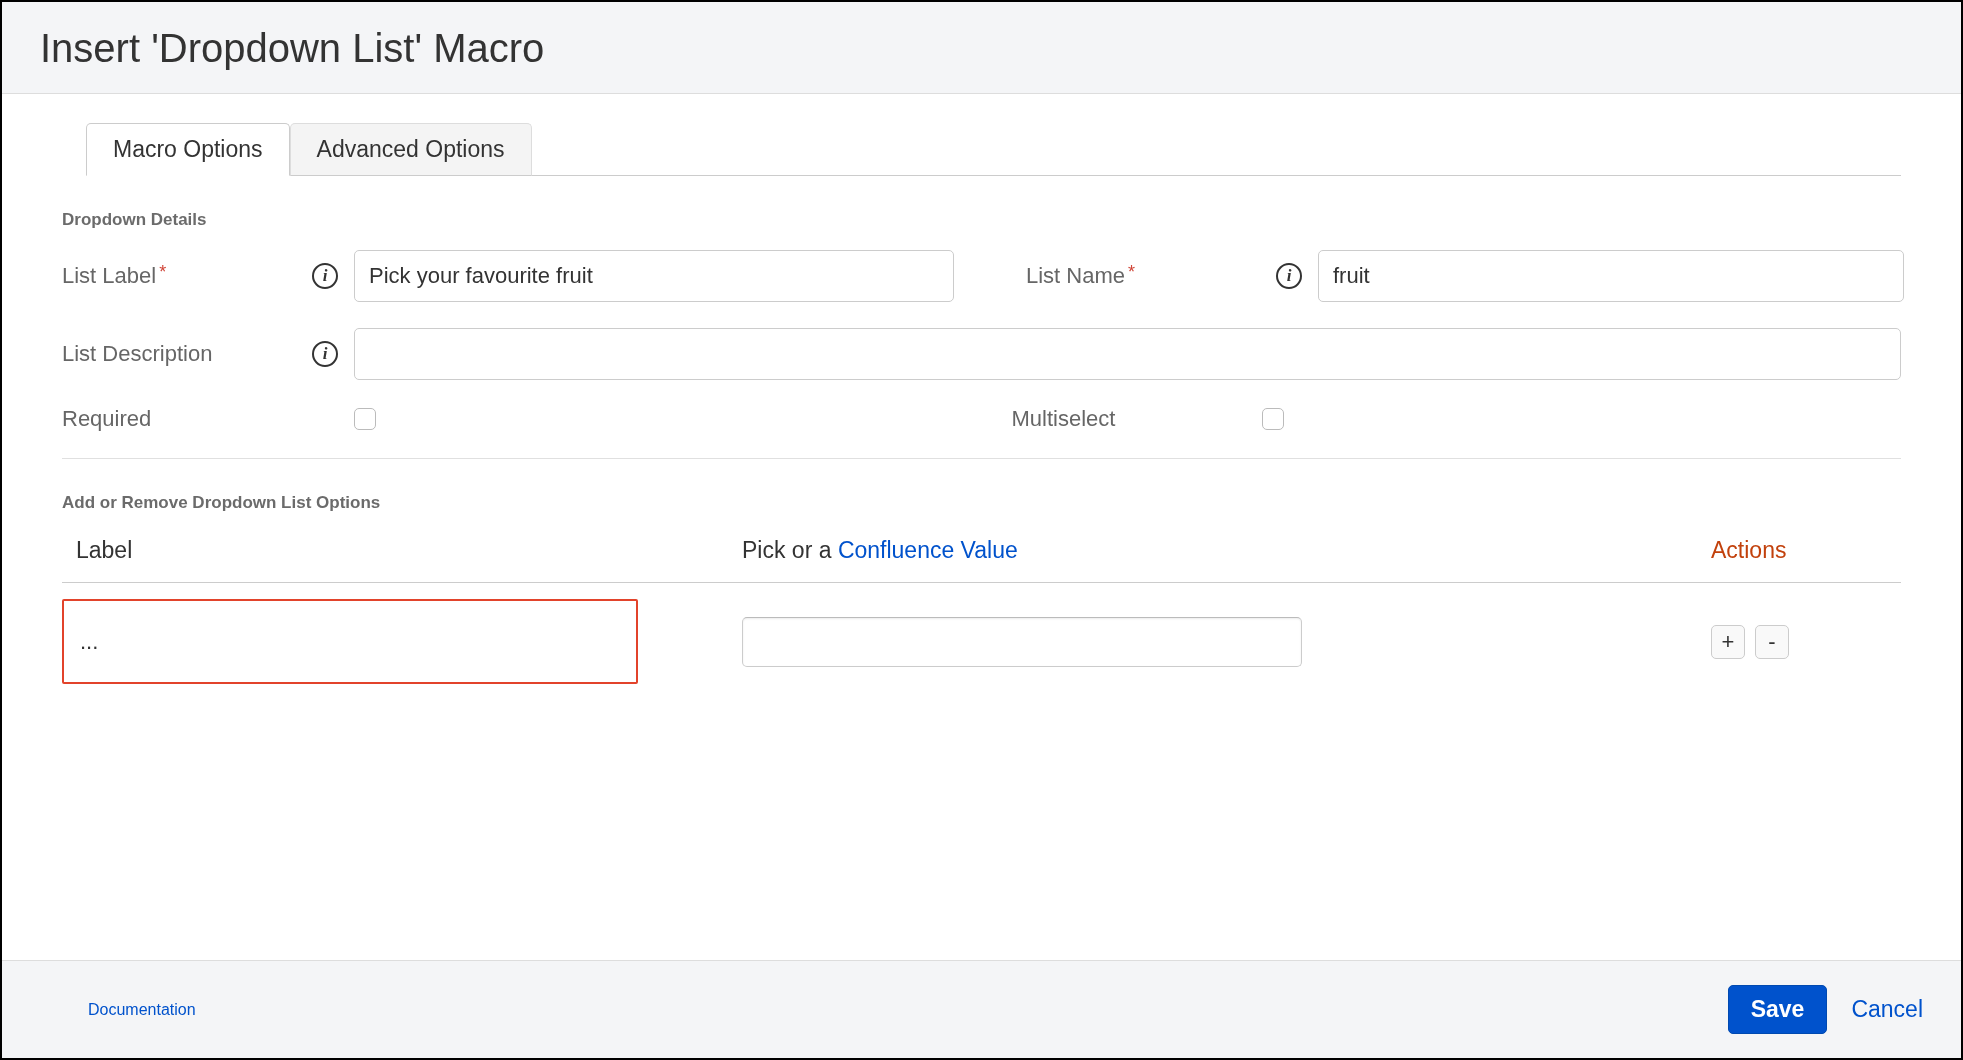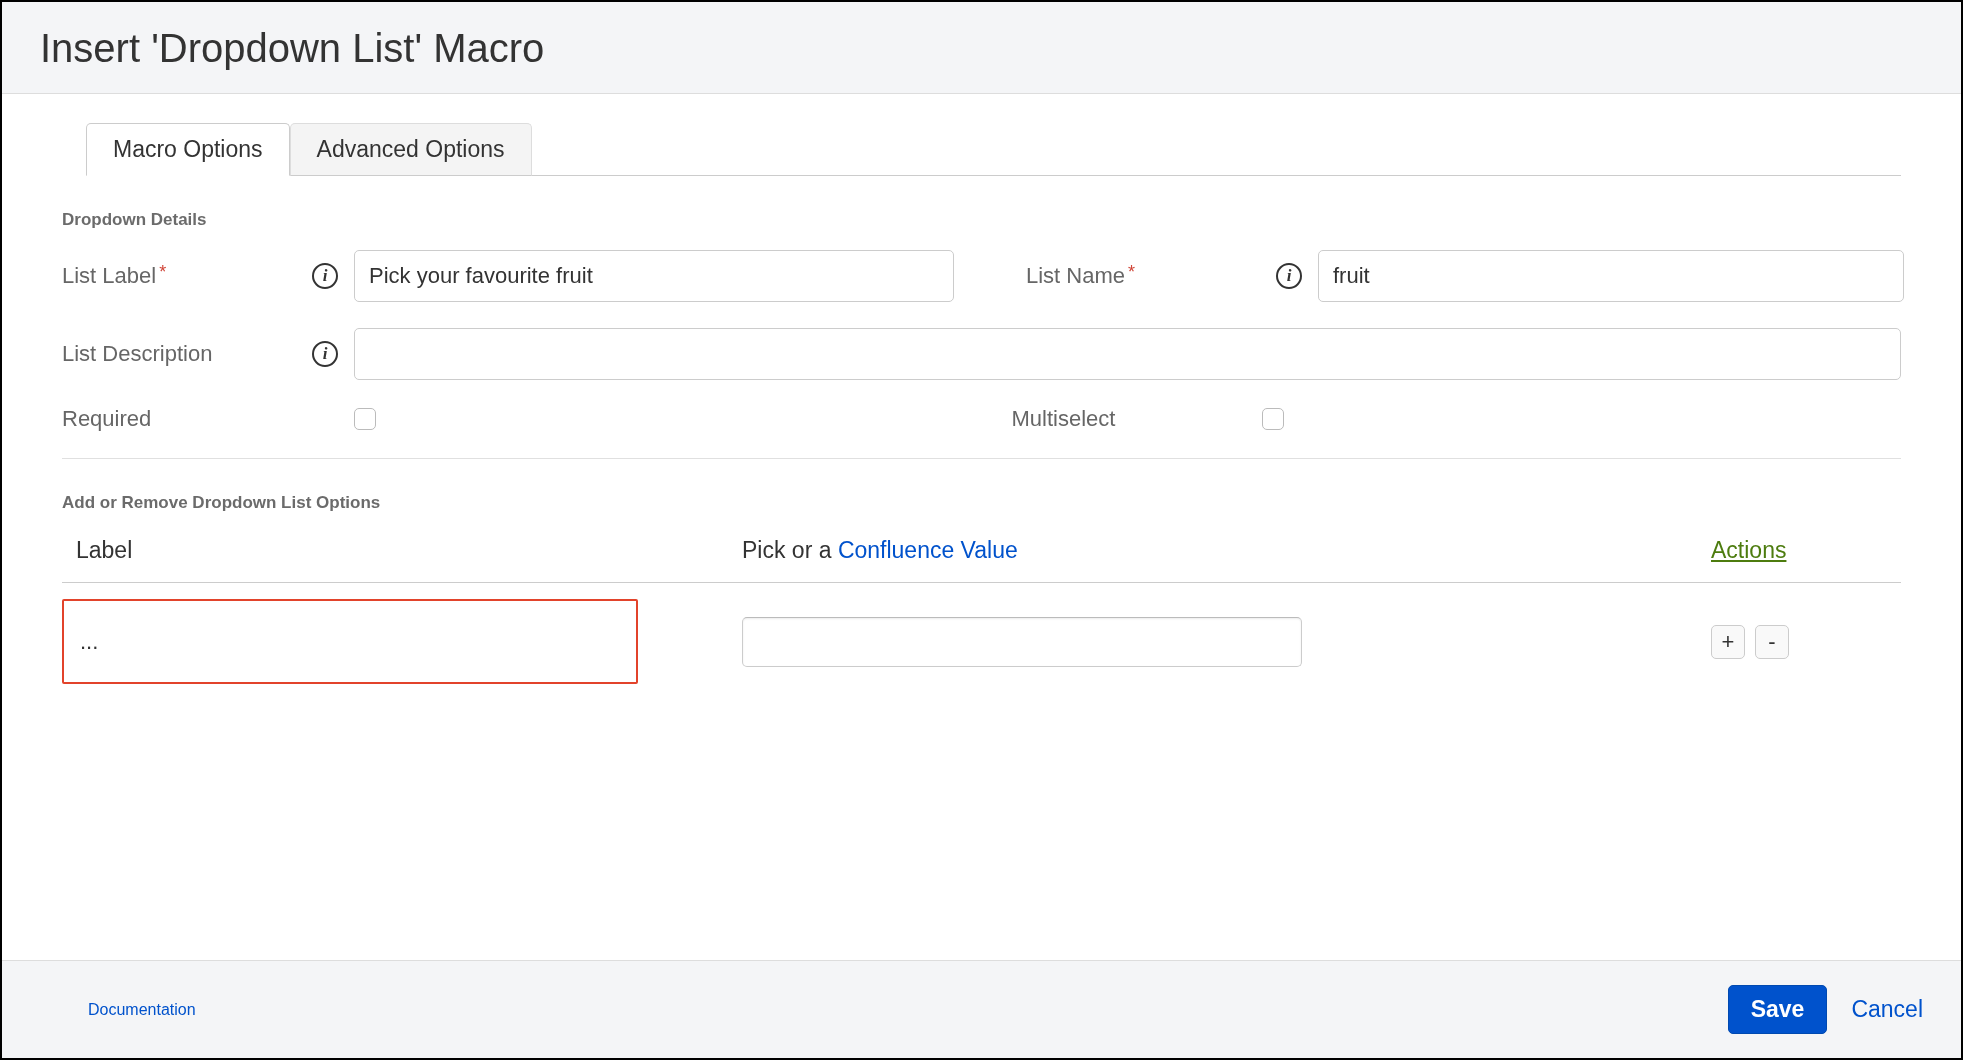--- a/index.html
+++ b/index.html
@@ -134,21 +134,21 @@
     width: 100%;
     margin-top: 24px;
   }
   .options-head {
     display: flex;
     border-bottom: 1px solid #ccc;
     padding-bottom: 18px;
   }
   .col-label-h { width: 680px; font-size: 23px; color: #333; padding-left: 14px;}
   .col-value-h { flex: 1; font-size: 23px; color: #333; }
-  .col-actions-h { width: 200px; font-size: 23px; color: #4d7c0f; text-align: left; padding-left: 10px; text-decoration: underline;}
+  .col-actions-h { width: 200px; font-size: 23px; color: #c2410c; text-align: left; padding-left: 10px;}
   .link { color: #0052cc; text-decoration: none; }
   .options-row {
     display: flex;
     align-items: center;
     padding-top: 16px;
   }
   .col-label {
     width: 680px;
     padding-right: 100px;
   }

